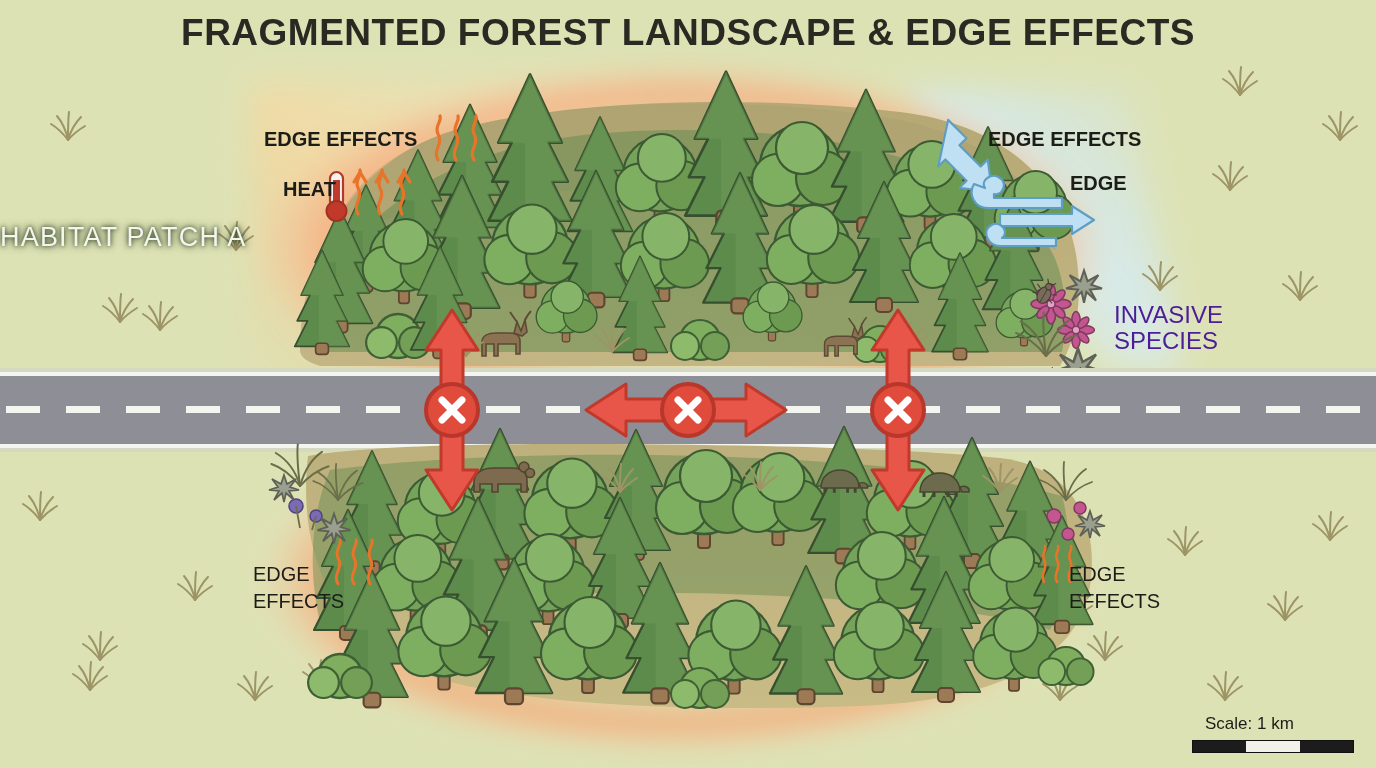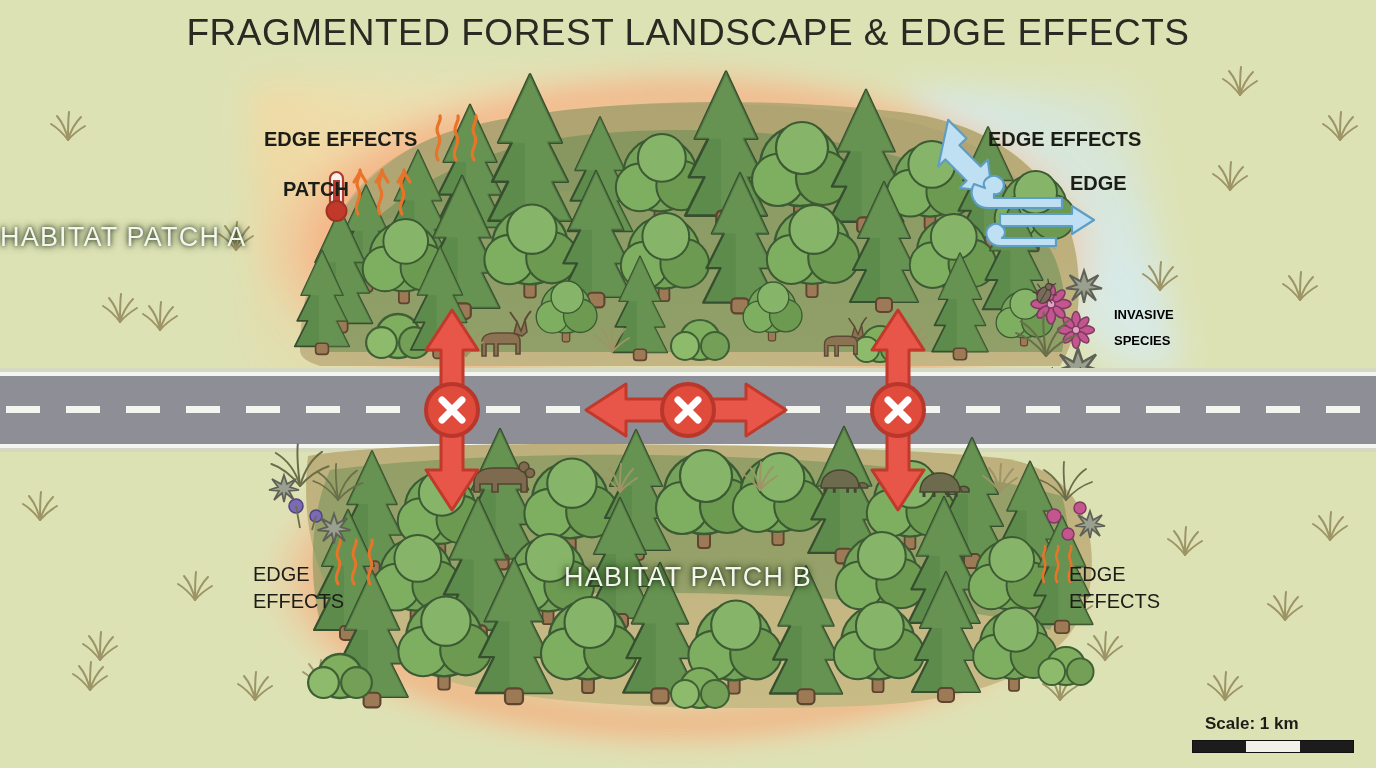--- a/index.html
+++ b/index.html
@@ -1,30 +1,30 @@
 <!DOCTYPE html>
 <html><head>
 <meta charset="utf-8">
 <title>Fragmented Forest Landscape &amp; Edge Effects</title>
 <style>
   html,body{margin:0;padding:0;background:#dfe3b8;}
   body{font-family:"Liberation Sans",sans-serif;}
   #stage{position:relative;width:1376px;height:768px;overflow:hidden;background:#dde2b5;}
   #stage svg.layer{position:absolute;left:0;top:0;width:1376px;height:768px;}
-  .lbl{position:absolute;font-family:"Liberation Sans",sans-serif;white-space:pre;font-weight:bold;}
-  #title{left:0;top:12px;width:1376px;text-align:center;font-size:37px;font-weight:400;
+  .lbl{position:absolute;font-family:"Liberation Sans",sans-serif;white-space:pre;}
+  #title{left:0;top:12px;width:1376px;text-align:center;font-size:37px;font-weight:700;
          color:#2a2a22;letter-spacing:.5px;}
   .dark{color:#1d1d18;font-weight:700;}
   .patch-label{color:#f4f6ee;font-weight:400;letter-spacing:1.2px;
          text-shadow:0 0 9px rgba(30,50,20,.95),0 0 4px rgba(30,50,20,.8);}
   #ee-tl{left:264px;top:128px;font-size:20px;}
   #heat-lbl{left:283px;top:178px;font-size:20px;}
   #ee-tr{left:988px;top:128px;font-size:20px;}
   #wind-lbl{left:1070px;top:172px;font-size:20px;}
-  #inv-lbl{left:1114px;top:302px;font-size:13px;line-height:26px;color:#000000;font-weight:700;}
+  #inv-lbl{left:1114px;top:302px;font-size:24px;line-height:26px;color:#4c1d95;font-weight:400;}
   #ee-bl{left:253px;top:561px;font-size:20px;line-height:27px;font-weight:400;color:#1d1d18;}
   #ee-br{left:1069px;top:561px;font-size:20px;line-height:27px;font-weight:400;color:#1d1d18;}
   #patchA{left:0;top:222px;width:1376px;text-align:left;font-size:27px;}
   #patchB{left:0;top:562px;width:1376px;text-align:center;font-size:27px;}
   #scale-lbl{left:1205px;top:714px;font-size:17px;color:#1d1d18;}
   #scalebar{position:absolute;left:1192px;top:740px;width:160px;height:11px;
             background:#1c1c1c;border:1px solid #111;}
   #scalebar i{position:absolute;left:53px;top:0;width:54px;height:100%;background:#f2f2ea;}
 </style>
 </head>
@@ -420,34 +420,33 @@
       <g>
         <circle cx="898" cy="410" r="26" fill="#e04b3c" stroke="#b8372a" stroke-width="4"></circle>
         <path d="M888,400 L908,420 M908,400 L888,420" stroke="#fff" stroke-width="7" stroke-linecap="round"></path>
       </g>
     </g>
   </svg>
 
   <div class="lbl" id="title">FRAGMENTED FOREST LANDSCAPE &amp; EDGE EFFECTS</div>
 
   <div class="lbl dark" id="ee-tl">EDGE EFFECTS</div>
-  <div class="lbl dark" id="heat-lbl">PATCH</div>
+  <div class="lbl dark" id="heat-lbl">HEAT</div>
 
   <div class="lbl dark" id="ee-tr">EDGE EFFECTS</div>
   <div class="lbl dark" id="wind-lbl">EDGE</div>
 
   <div class="lbl" id="inv-lbl">INVASIVE
 SPECIES</div>
 
   <div class="lbl" id="ee-bl">EDGE
 EFFECTS</div>
   <div class="lbl" id="ee-br">EDGE
 EFFECTS</div>
 
   <div class="lbl patch-label" id="patchA">HABITAT PATCH A</div>
-  <div class="lbl patch-label" id="patchB">HABITAT PATCH B</div>
 
   <div class="lbl" id="scale-lbl">Scale: 1 km</div>
   <div id="scalebar">
       <i></i>
     </div>
 
 </div>
 
 </body></html>

